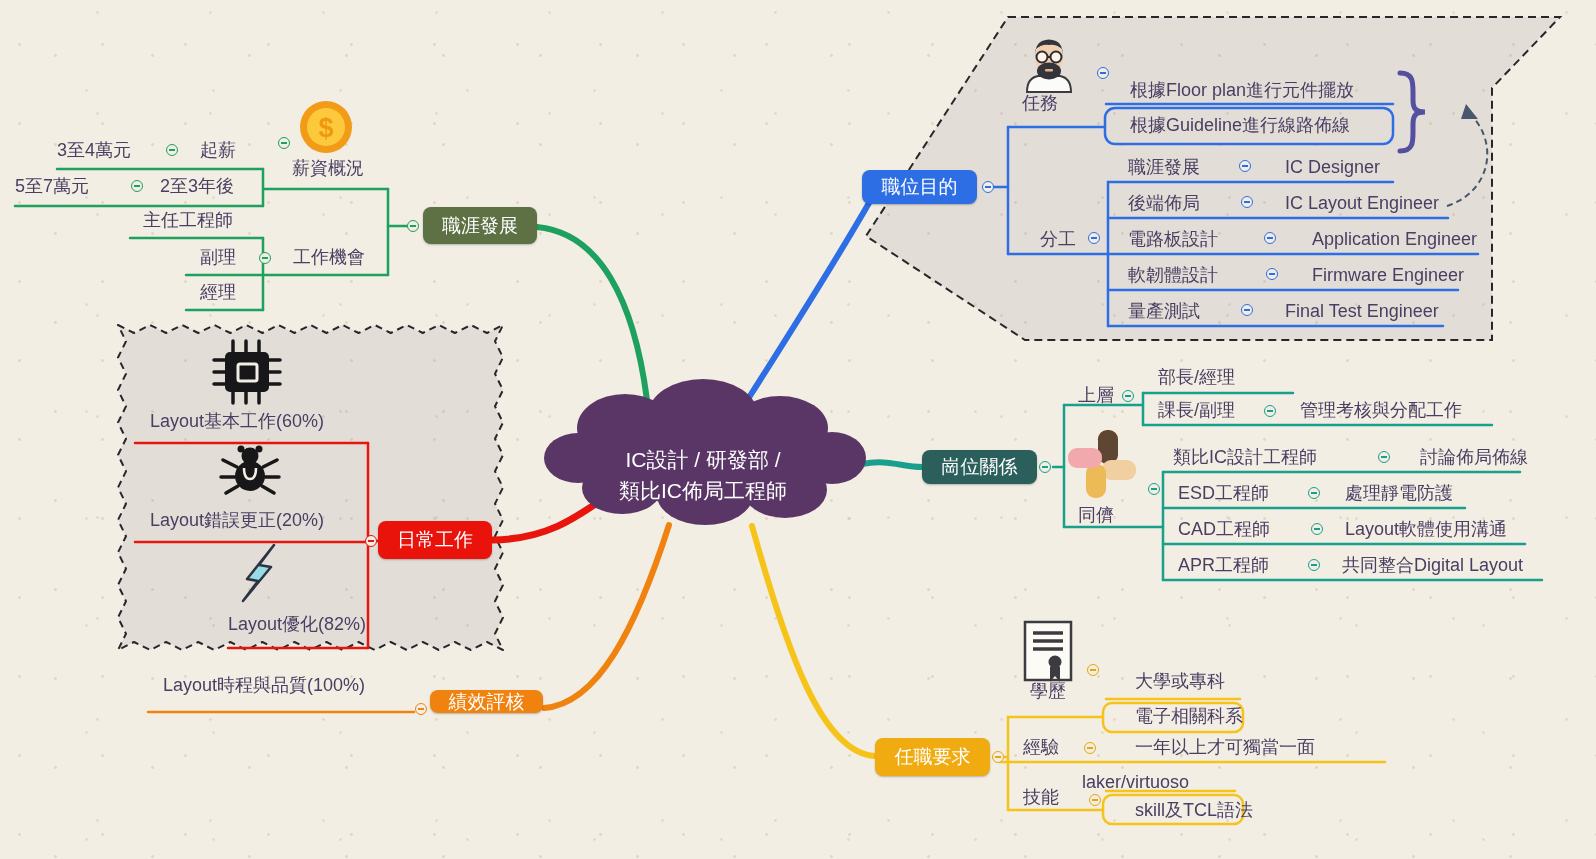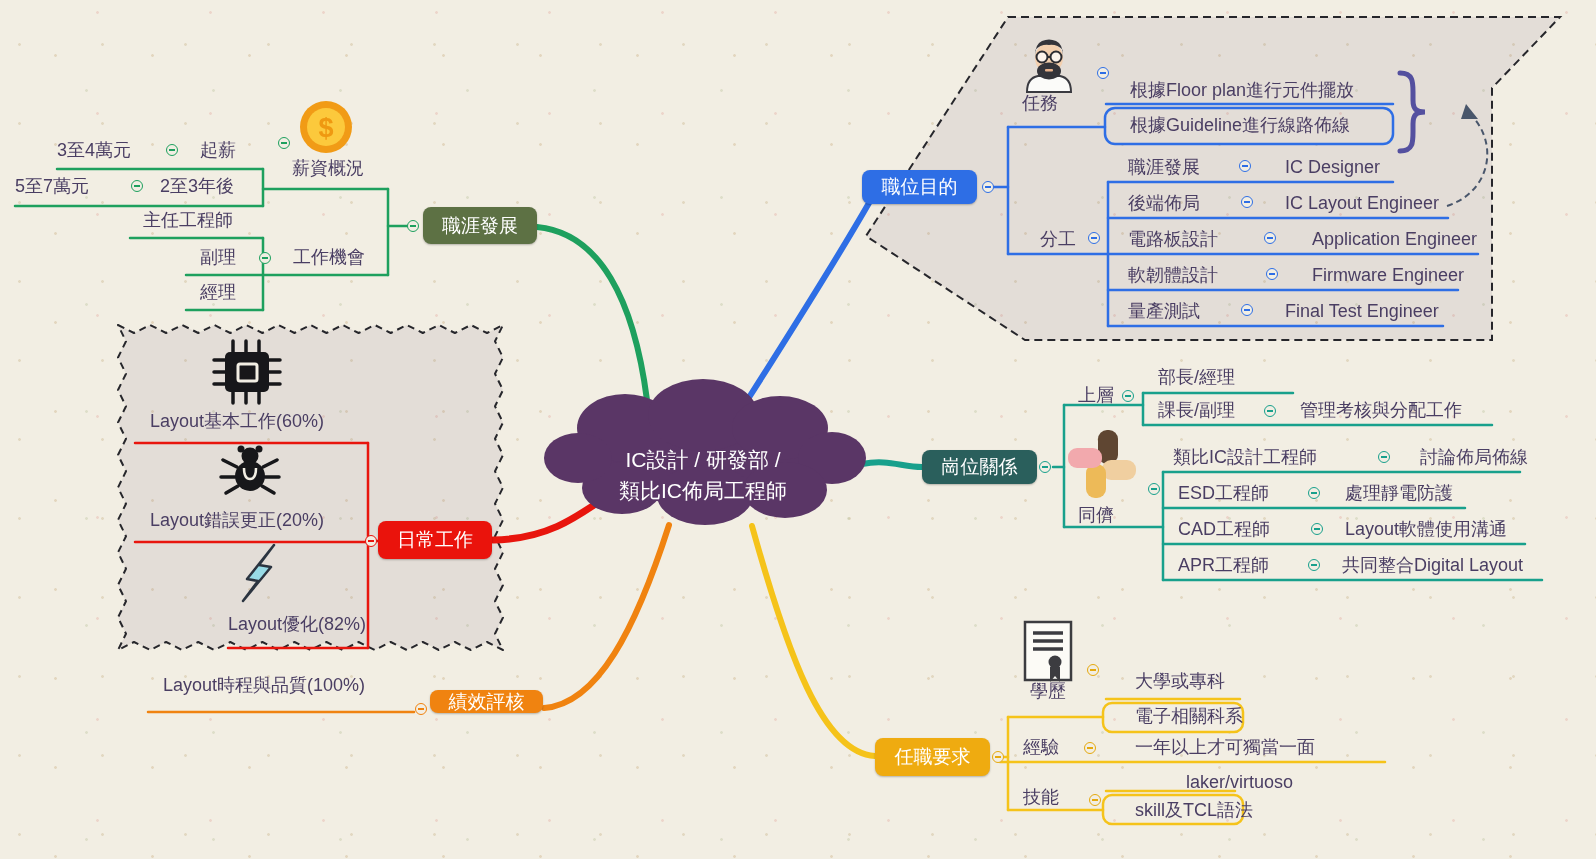--- a/index.html
+++ b/index.html
@@ -270,21 +270,21 @@
   <div class="lbl" style="left:1342px;top:554px;">共同整合Digital Layout</div>
 
   <div class="lbl" style="left:163px;top:674px;">Layout時程與品質(100%)</div>
 
   <div class="lbl" style="left:1030px;top:680px;">學歷</div>
   <div class="lbl" style="left:1135px;top:670px;">大學或專科</div>
   <div class="lbl" style="left:1135px;top:705px;">電子相關科系</div>
   <div class="lbl" style="left:1023px;top:736px;">經驗</div>
   <div class="lbl" style="left:1135px;top:736px;">一年以上才可獨當一面</div>
   <div class="lbl" style="left:1023px;top:786px;">技能</div>
-  <div class="lbl" style="left:1186px;top:771px;">laker/virtuoso</div>
+  <div class="lbl" style="left:1082px;top:771px;">laker/virtuoso</div>
   <div class="lbl" style="left:1135px;top:799px;">skill及TCL語法</div>
 
   <span class="tg" style="left:166px;top:144px;--c:#1ea05e"></span>
   <span class="tg" style="left:278px;top:137px;--c:#1ea05e"></span>
   <span class="tg" style="left:131px;top:180px;--c:#1ea05e"></span>
   <span class="tg" style="left:259px;top:252px;--c:#1ea05e"></span>
   <span class="tg" style="left:407px;top:220px;--c:#1ea05e"></span>
 
   <span class="tg" style="left:982px;top:181px;--c:#2e6ee5"></span>
   <span class="tg" style="left:1097px;top:67px;--c:#2e6ee5"></span>

